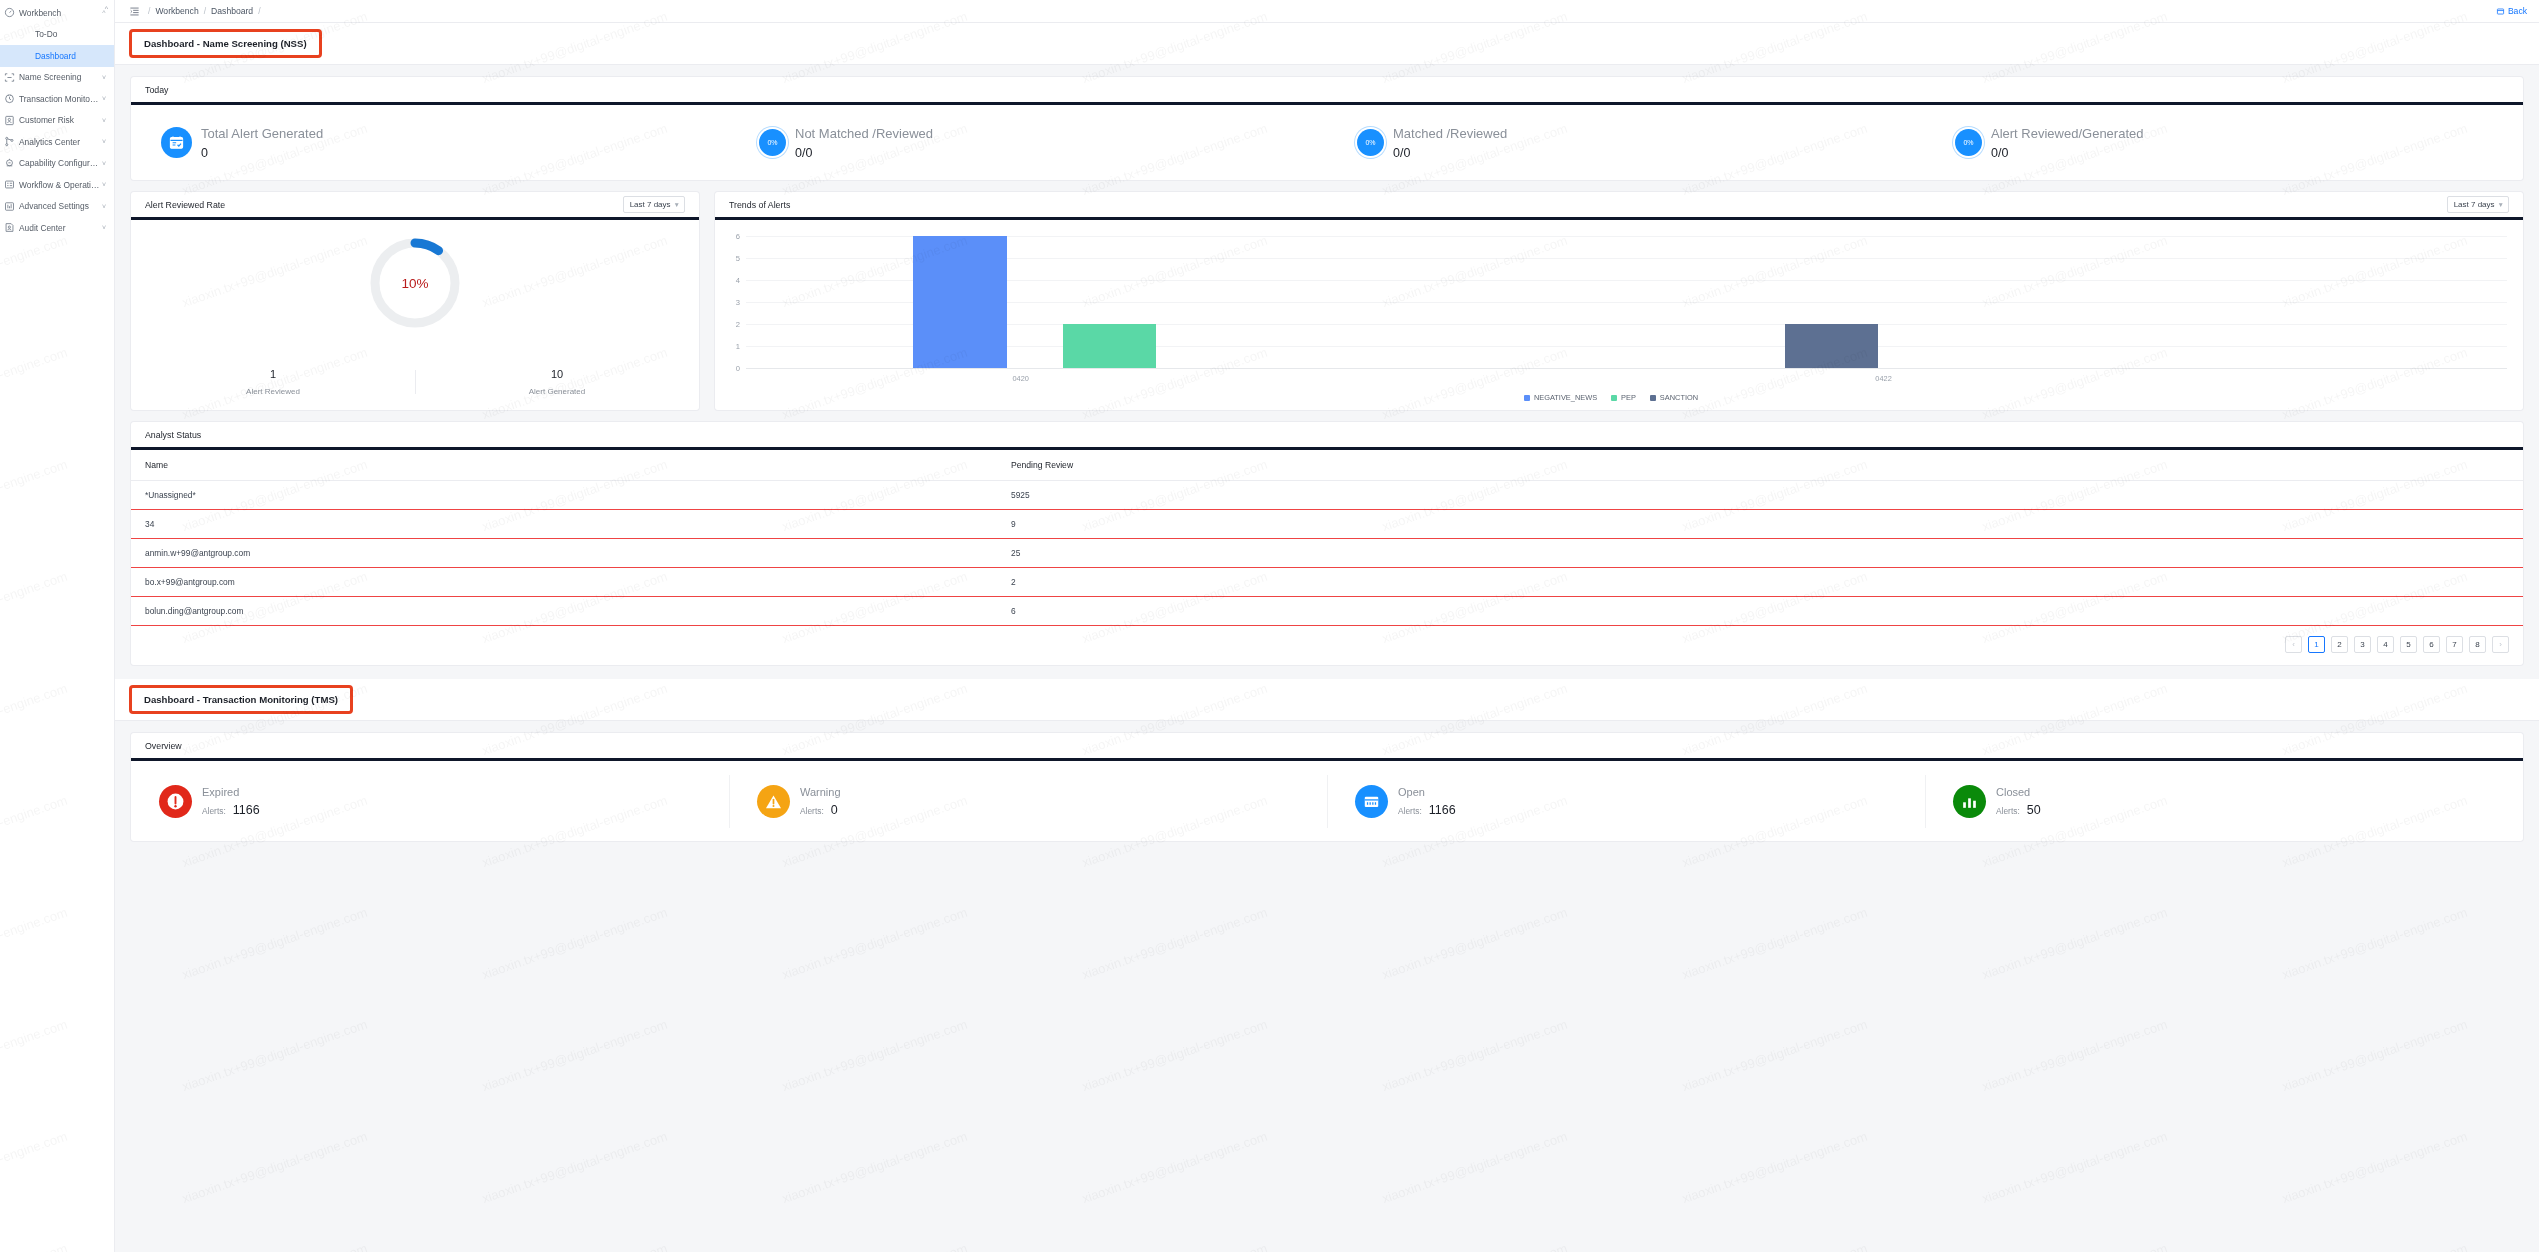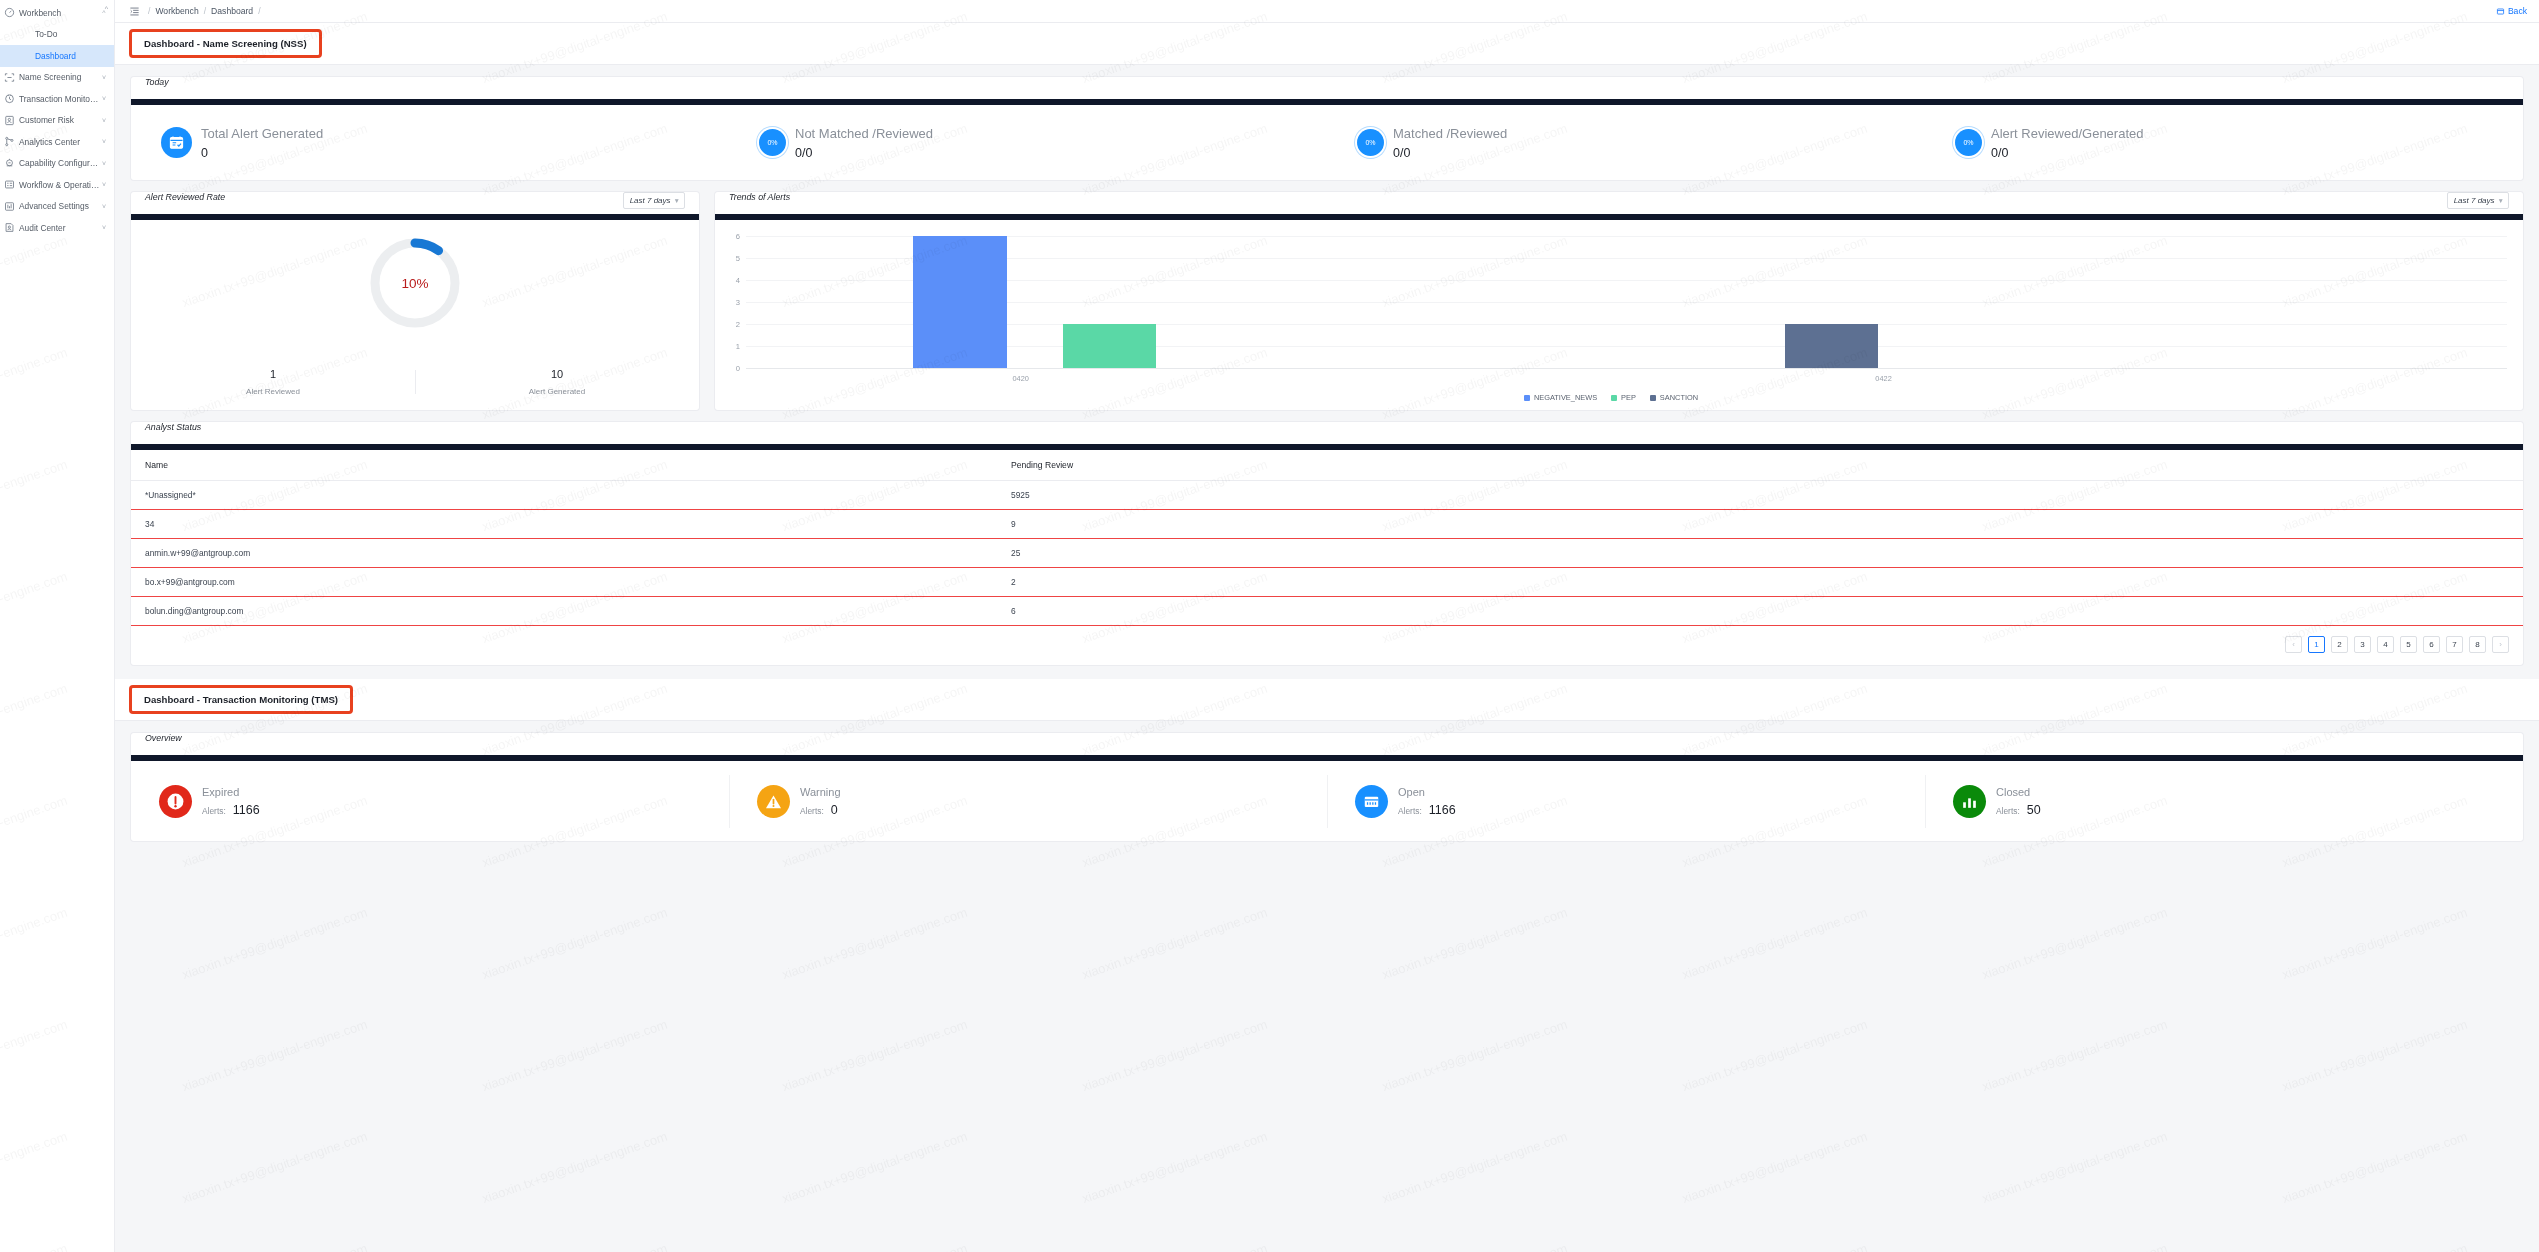--- a/index.html
+++ b/index.html
@@ -82,24 +82,23 @@
     background:#fff;
   }
 
   .scroll-body{ flex:1; overflow:hidden; position:relative; }
 
   .card{
     background:#fff; border-radius:3px; margin:0;
     box-shadow:0 0 0 1px #ebecf0;
   }
   .card-hd{
-    height:28px; display:flex; align-items:flex-start; padding:0 14px;
-    border-bottom:6px solid #0f172a; font-size:8.8px; color:#1d2129;
+    height:28px; display:flex; align-items:center; padding:0 14px;
+    border-bottom:3px solid #0f172a; font-size:8.8px; color:#1d2129;
     font-weight:normal;
-    font-style:italic;
   }
   .card-hd .t{ font-size:8.8px; color:#1d2129; }
   .sel{
     margin-left:auto; border:1px solid #dcdfe4; border-radius:2px;
     height:17px; padding:0 4px 0 6px; display:flex; align-items:center;
     gap:3px; font-size:8px; color:#3c4450; background:#fff; cursor:pointer;
   }
   .sel .cv{ color:#a8afb8; font-size:6.5px; }
 
   

